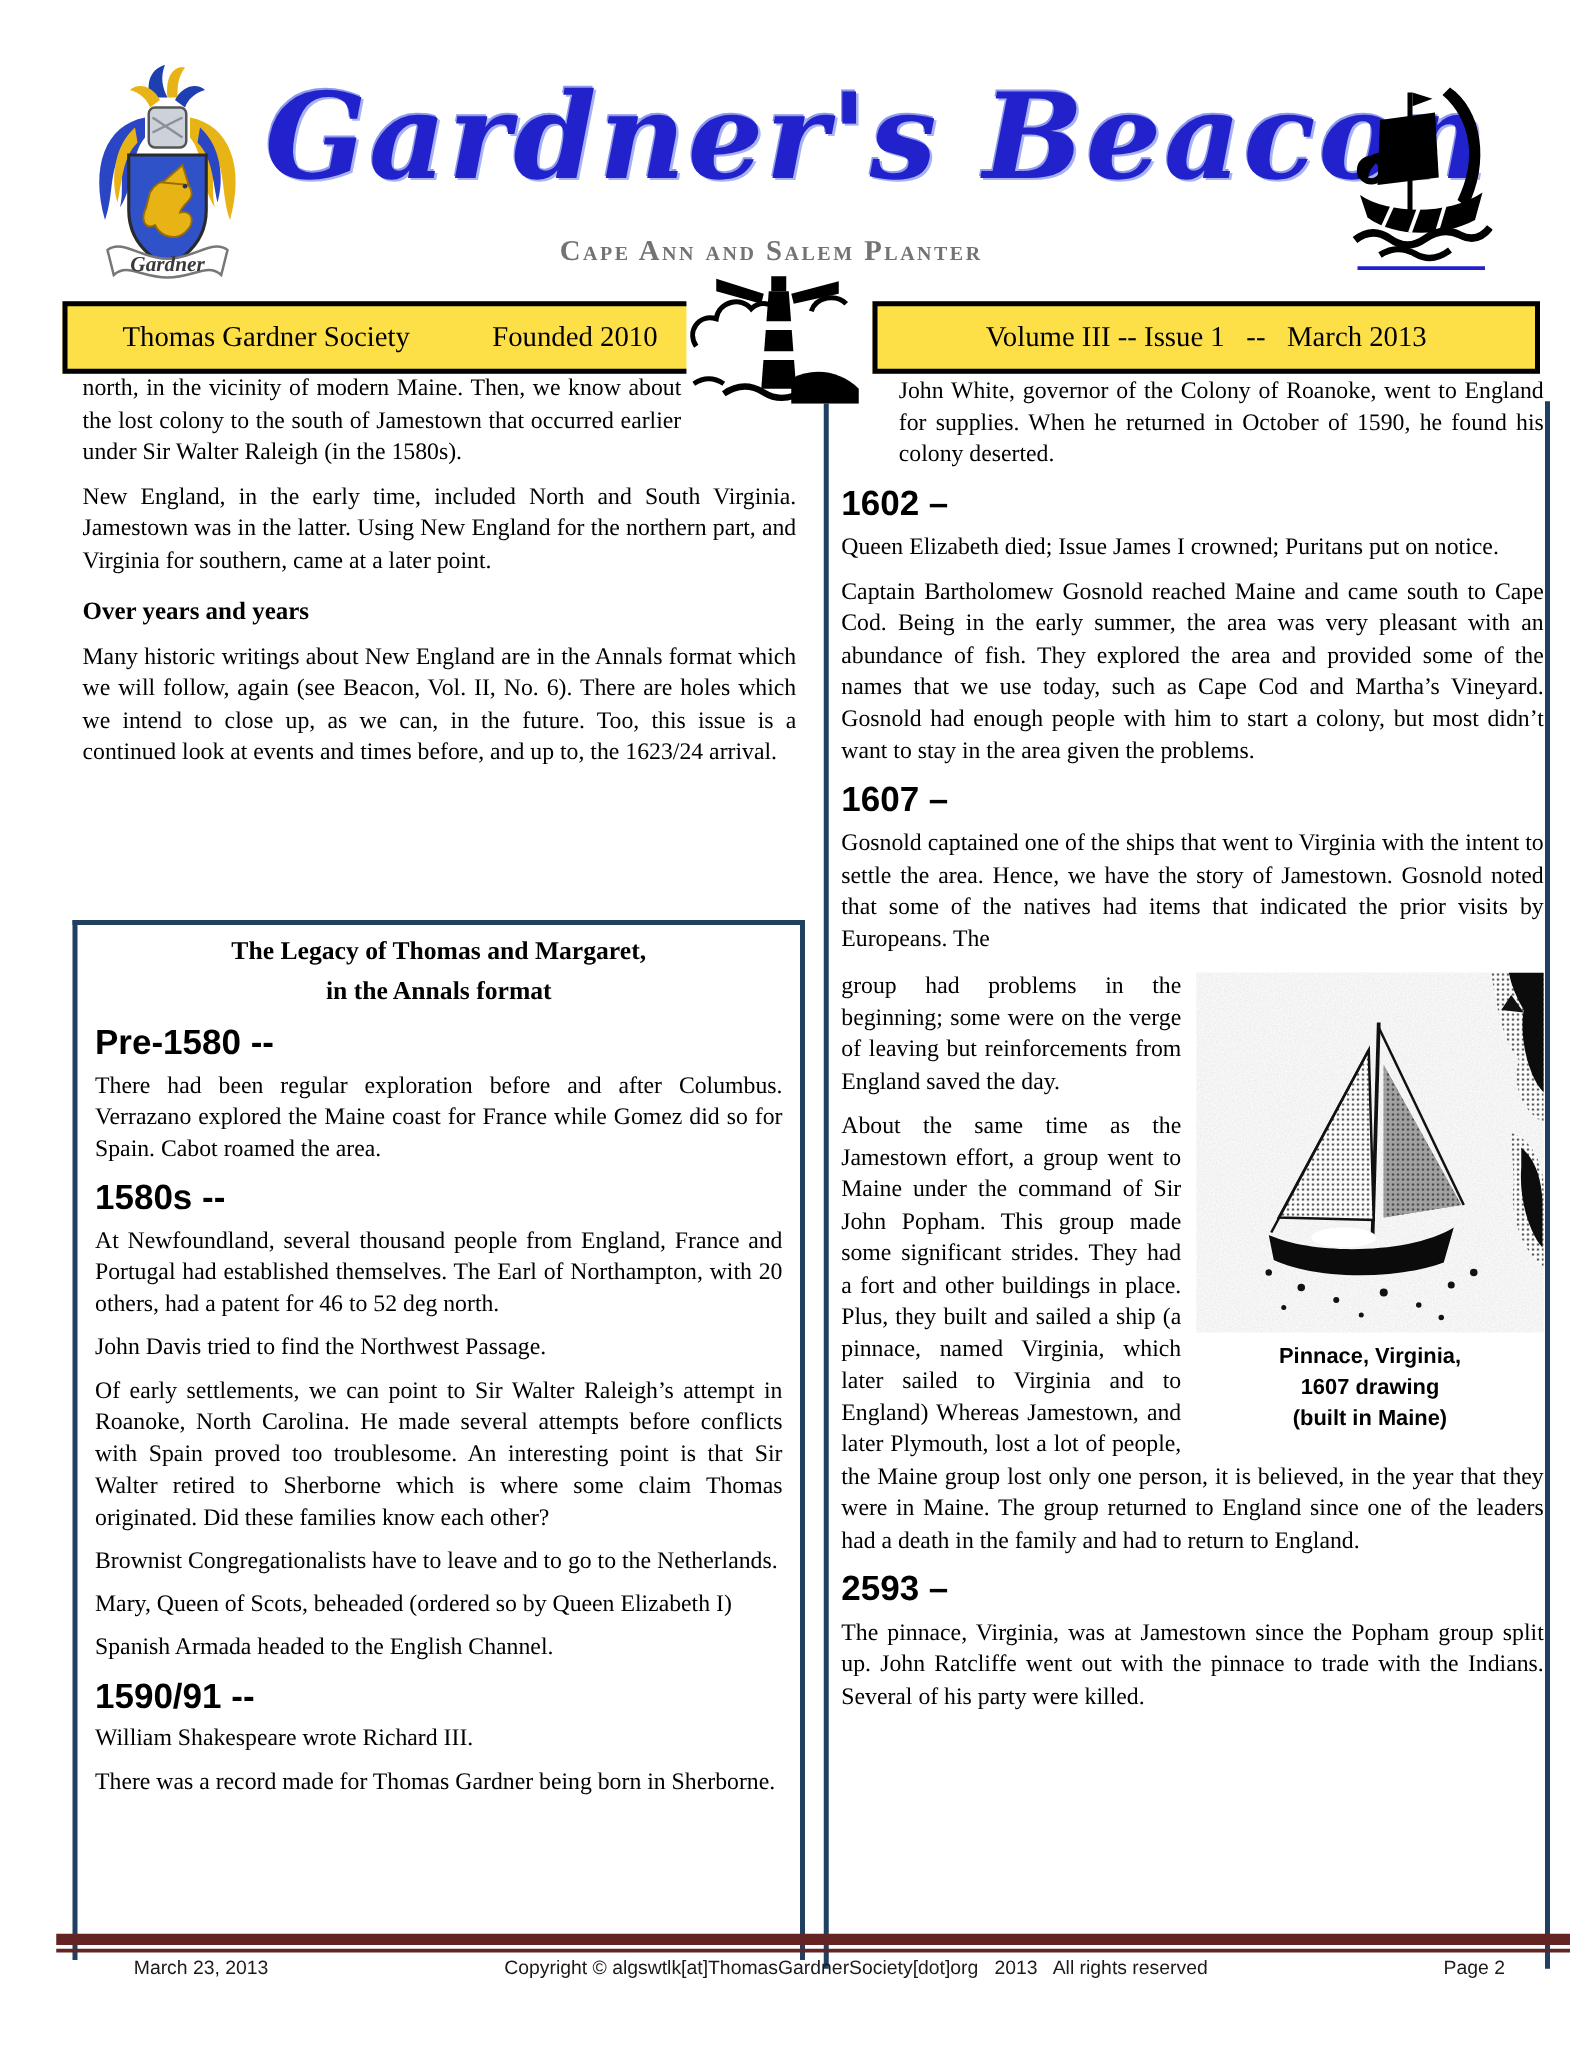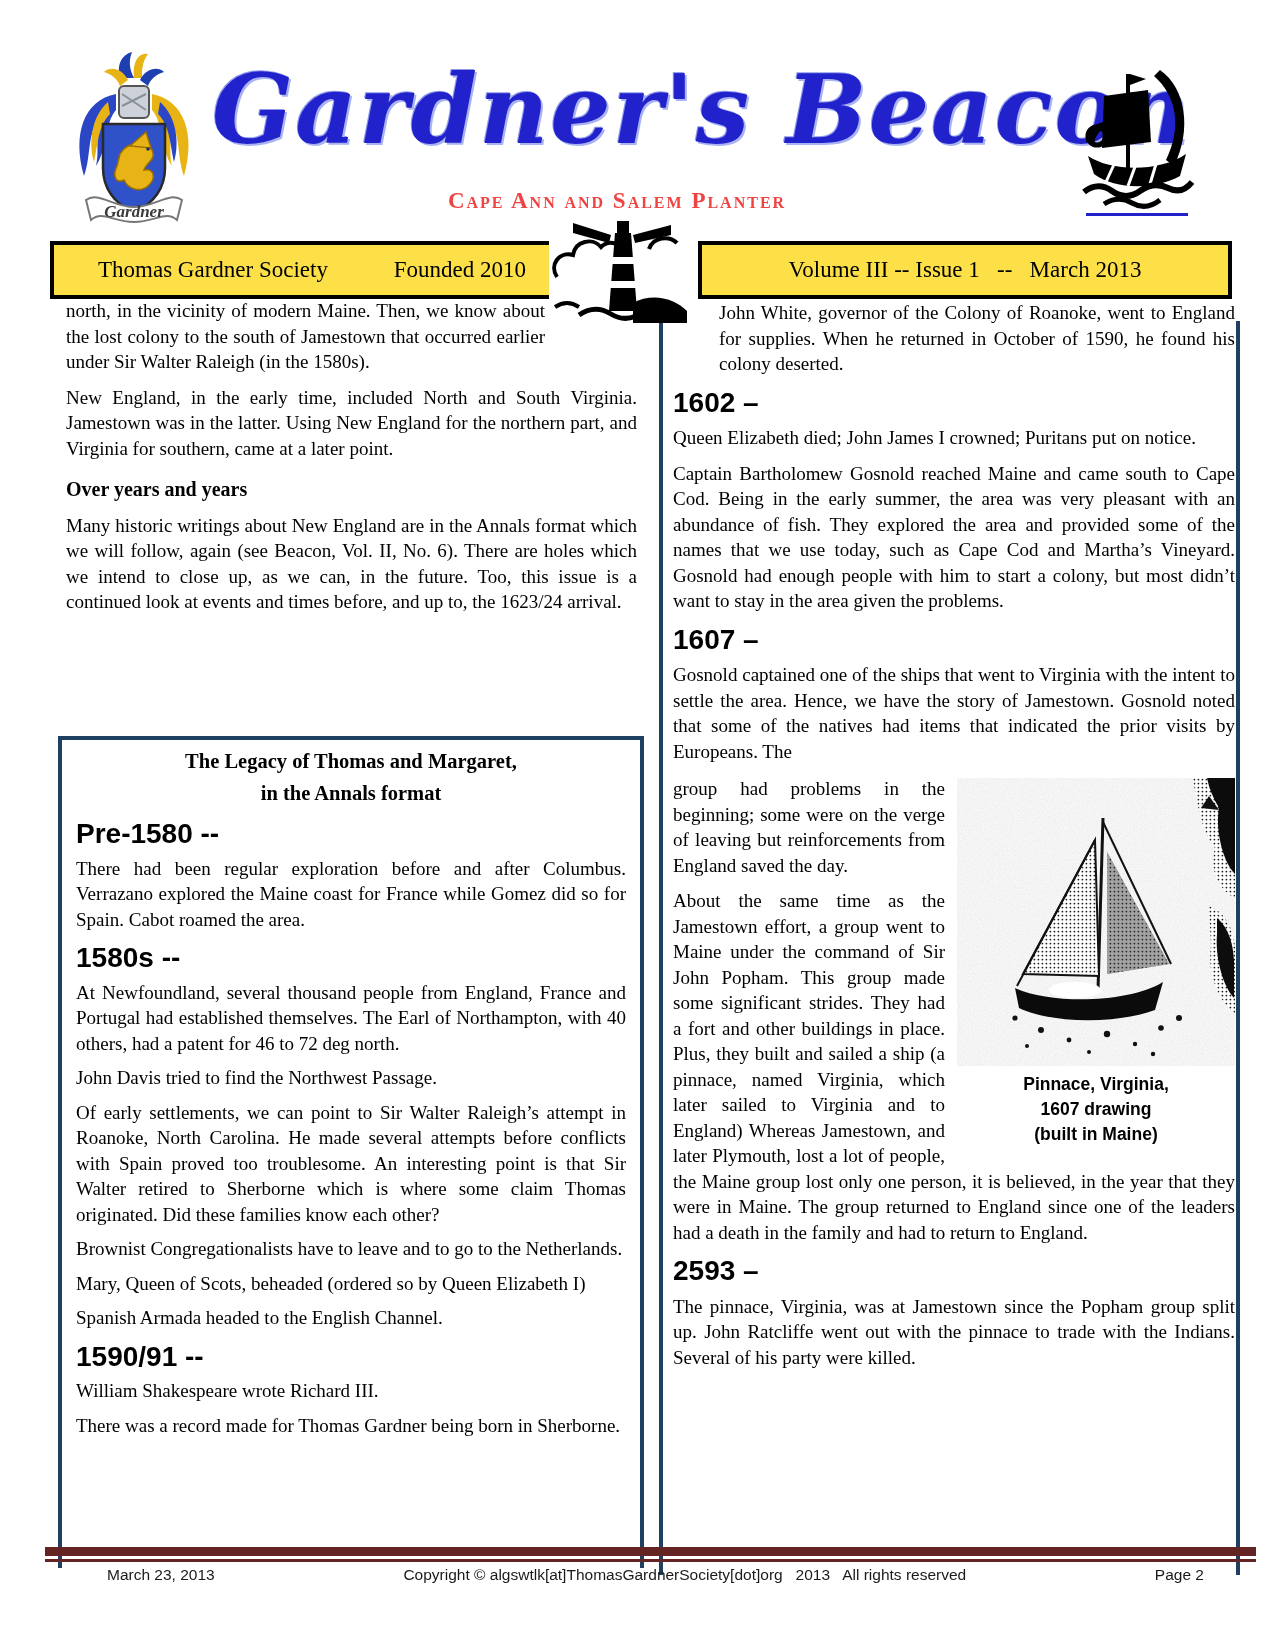--- a/index.html
+++ b/index.html
@@ -7,21 +7,21 @@
           font-family:"Liberation Serif", serif; color:#000; overflow:hidden; }
 
   
   .crest { position:absolute; left:58px; top:50px; width:152px; height:180px; }
   .masthead-title { position:absolute; left:212px; top:40px; width:810px; height:150px;
       text-align:center; font-family:"DejaVu Serif", serif; font-style:italic; font-weight:bold;
       font-size:95px; line-height:140px; color:#2222cd; letter-spacing:2px;
       text-shadow:2px 2px 0 #aab3f2, -1px -1px 0 #8f9bea; white-space:nowrap; }
   .masthead-sub { position:absolute; left:212px; top:188px; width:810px; text-align:center;
       font-family:"Liberation Serif", serif; font-variant:small-caps; font-weight:bold;
-      font-size:23px; letter-spacing:2px; color:#ef4444; }
+      font-size:23px; letter-spacing:2px; color:#737373; }
   .ship { position:absolute; left:1082px; top:68px; width:112px; height:142px; }
   .ship-underline { position:absolute; left:1086px; top:213px; width:102px; height:3px; background:#2222cd; }
 
   
   .banner-box { position:absolute; top:241px; height:58px; border:4px solid #000;
       box-sizing:border-box; background:#fde047; display:flex; align-items:center;
       font-size:23px; font-family:"Liberation Serif", serif; }
   .banner-left  { left:50px;  width:530px; justify-content:space-between; padding:0 50px 0 44px; }
   .banner-right { left:698px; width:534px; justify-content:center; white-space:pre; }
   .lighthouse { position:absolute; left:549px; top:219px; width:140px; height:104px; z-index:3; }
@@ -156,35 +156,35 @@
     <div class="h-serif">Over years and years</div>
     <p>Many historic writings about New England are in the Annals format which we will follow, again (see Beacon, Vol. II, No. 6). There are holes which we intend to close up, as we can, in the future. Too, this issue is a continued look at events and times before, and up to, the 1623/24 arrival.</p>
   </div>
 
   <div class="legacy-box">
     <div class="legacy-title">The Legacy of Thomas and Margaret,</div>
     <div class="legacy-title">in the Annals format</div>
     <div class="h-sans">Pre-1580 --</div>
     <p>There had been regular exploration before and after Columbus. Verrazano explored the Maine coast for France while Gomez did so for Spain. Cabot roamed the area.</p>
     <div class="h-sans">1580s --</div>
-    <p>At Newfoundland, several thousand people from England, France and Portugal had established themselves. The Earl of Northampton, with 40 others, had a patent for 46 to 72 deg north.</p>
+    <p>At Newfoundland, several thousand people from England, France and Portugal had established themselves. The Earl of Northampton, with 20 others, had a patent for 46 to 52 deg north.</p>
     <p>John Davis tried to find the Northwest Passage.</p>
     <p>Of early settlements, we can point to Sir Walter Raleigh’s attempt in Roanoke, North Carolina. He made several attempts before conflicts with Spain proved too troublesome. An interesting point is that Sir Walter retired to Sherborne which is where some claim Thomas originated. Did these families know each other?</p>
     <p>Brownist Congregationalists have to leave and to go to the Netherlands.</p>
     <p>Mary, Queen of Scots, beheaded (ordered so by Queen Elizabeth I)</p>
     <p>Spanish Armada headed to the English Channel.</p>
     <div class="h-sans">1590/91 --</div>
     <p>William Shakespeare wrote Richard III.</p>
     <p>There was a record made for Thomas Gardner being born in Sherborne.</p>
   </div>
 
   <div class="col right-col">
     <p><span class="spacer-lh-right"></span><span>John White, governor of the Colony of Roanoke, went to England for supplies. When he returned in October of 1590, he found his colony deserted.</span></p>
     <div class="h-sans">1602 –</div>
-    <p>Queen Elizabeth died; John James I crowned; Puritans put on notice.</p>
+    <p>Queen Elizabeth died; Issue James I crowned; Puritans put on notice.</p>
     <p>Captain Bartholomew Gosnold reached Maine and came south to Cape Cod. Being in the early summer, the area was very pleasant with an abundance of fish. They explored the area and provided some of the names that we use today, such as Cape Cod and Martha’s Vineyard. Gosnold had enough people with him to start a colony, but most didn’t want to stay in the area given the problems.</p>
     <div class="h-sans">1607 –</div>
     <p style="margin-bottom:12px;">Gosnold captained one of the ships that went to Virginia with the intent to settle the area. Hence, we have the story of Jamestown. Gosnold noted that some of the natives had items that indicated the prior visits by Europeans. The</p>
 
     <figure class="pinnace-fig" style="margin-top:2px;">
       <svg class="pinnace-img" viewBox="0 0 278 288">
         <defs>
           <pattern id="stip" width="4" height="4" patternUnits="userSpaceOnUse">
             <rect width="4" height="4" fill="#fdfdfd"></rect>
             <circle cx="1.4" cy="1.6" r="0.9" fill="#1b1b1b"></circle>

